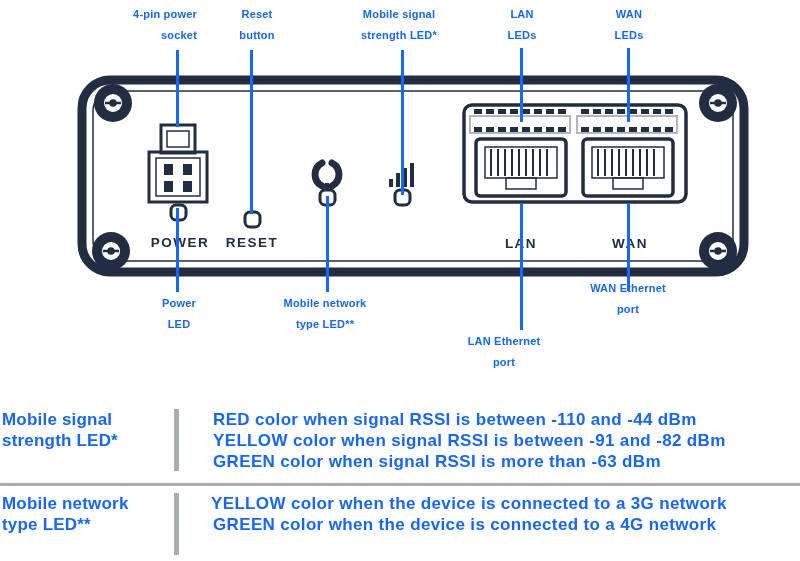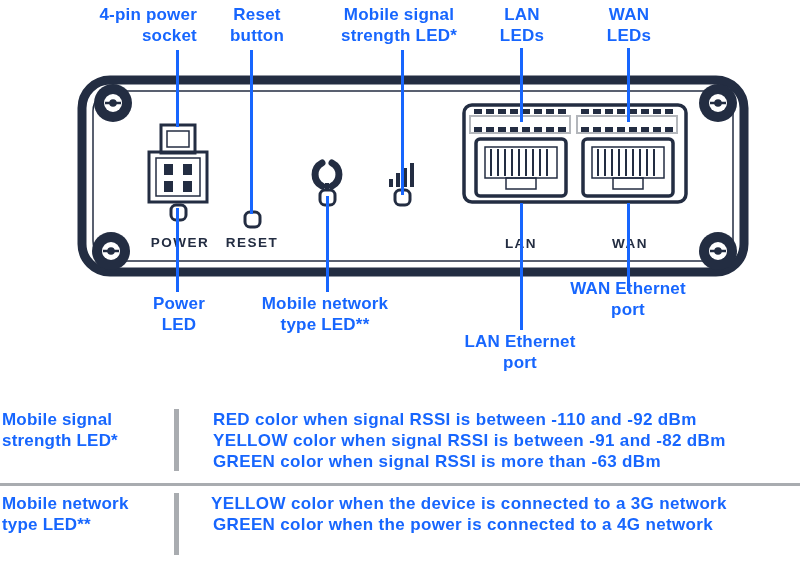--- a/index.html
+++ b/index.html
@@ -9,21 +9,21 @@
     --strip_gray:#B3B6BB;
     --bg:#FFFFFF;
   }
   html,body{margin:0;padding:0;background:var(--bg);}
   #stage{
     position:relative;width:800px;height:561px;background:var(--bg);
     font-family:"Liberation Sans",sans-serif;overflow:hidden;
   }
   svg{position:absolute;left:0;top:0;}
   .lbl{
-    position:absolute;color:var(--blue);font-weight:bold;font-size:17px;
+    position:absolute;color:var(--blue);font-weight:bold;font-size:11px;
     line-height:21px;text-align:center;white-space:pre-line;
     transform:translateX(-50%);letter-spacing:.2px;
   }
   .lbl.right-aligned{transform:none;text-align:right;}
   .vline{position:absolute;width:3px;background:var(--blue);}
   .tlabel{
     position:absolute;color:var(--blue);font-weight:bold;font-size:17px;
     line-height:21px;white-space:pre-line;letter-spacing:.2px;
   }
   .tline{
@@ -210,33 +210,33 @@
 strength LED*</div>
   <div class="lbl" style="left:522px;top:4px">LAN
 LEDs</div>
   <div class="lbl" style="left:629px;top:4px">WAN
 LEDs</div>
 
   <div class="lbl" style="left:179px;top:293px">Power
 LED</div>
   <div class="lbl" style="left:325px;top:293px">Mobile network
 type LED**</div>
-  <div class="lbl" style="left:520px;top:331px">LAN Ethernet
+  <div class="lbl" style="left:504px;top:331px">LAN Ethernet
 port</div>
   <div class="lbl" style="left:628px;top:278px">WAN Ethernet
 port</div>
 
   <div class="tlabel" style="left:2px;top:409px">Mobile signal
 strength LED*</div>
   <div class="vdivider" style="left:174px;top:409px;height:62px"></div>
-  <div class="tline" style="left:213px;top:409px">RED color when signal RSSI is between -110 and -92 dBm</div>
+  <div class="tline" style="left:213px;top:409px">RED color when signal RSSI is between -110 and -44 dBm</div>
   <div class="tline" style="left:213px;top:430px">YELLOW color when signal RSSI is between -91 and -82 dBm</div>
   <div class="tline" style="left:213px;top:451px">GREEN color when signal RSSI is more than -63 dBm</div>
 
   <div class="hdivider" style="top:483px"></div>
 
   <div class="tlabel" style="left:2px;top:493px">Mobile network
 type LED**</div>
   <div class="vdivider" style="left:174px;top:493px;height:62px"></div>
   <div class="tline" style="left:211px;top:493px">YELLOW color when the device is connected to a 3G network</div>
-  <div class="tline" style="left:213px;top:514px">GREEN color when the power is connected to a 4G network</div>
+  <div class="tline" style="left:213px;top:514px">GREEN color when the device is connected to a 4G network</div>
 
 </div>
 
 </body></html>

